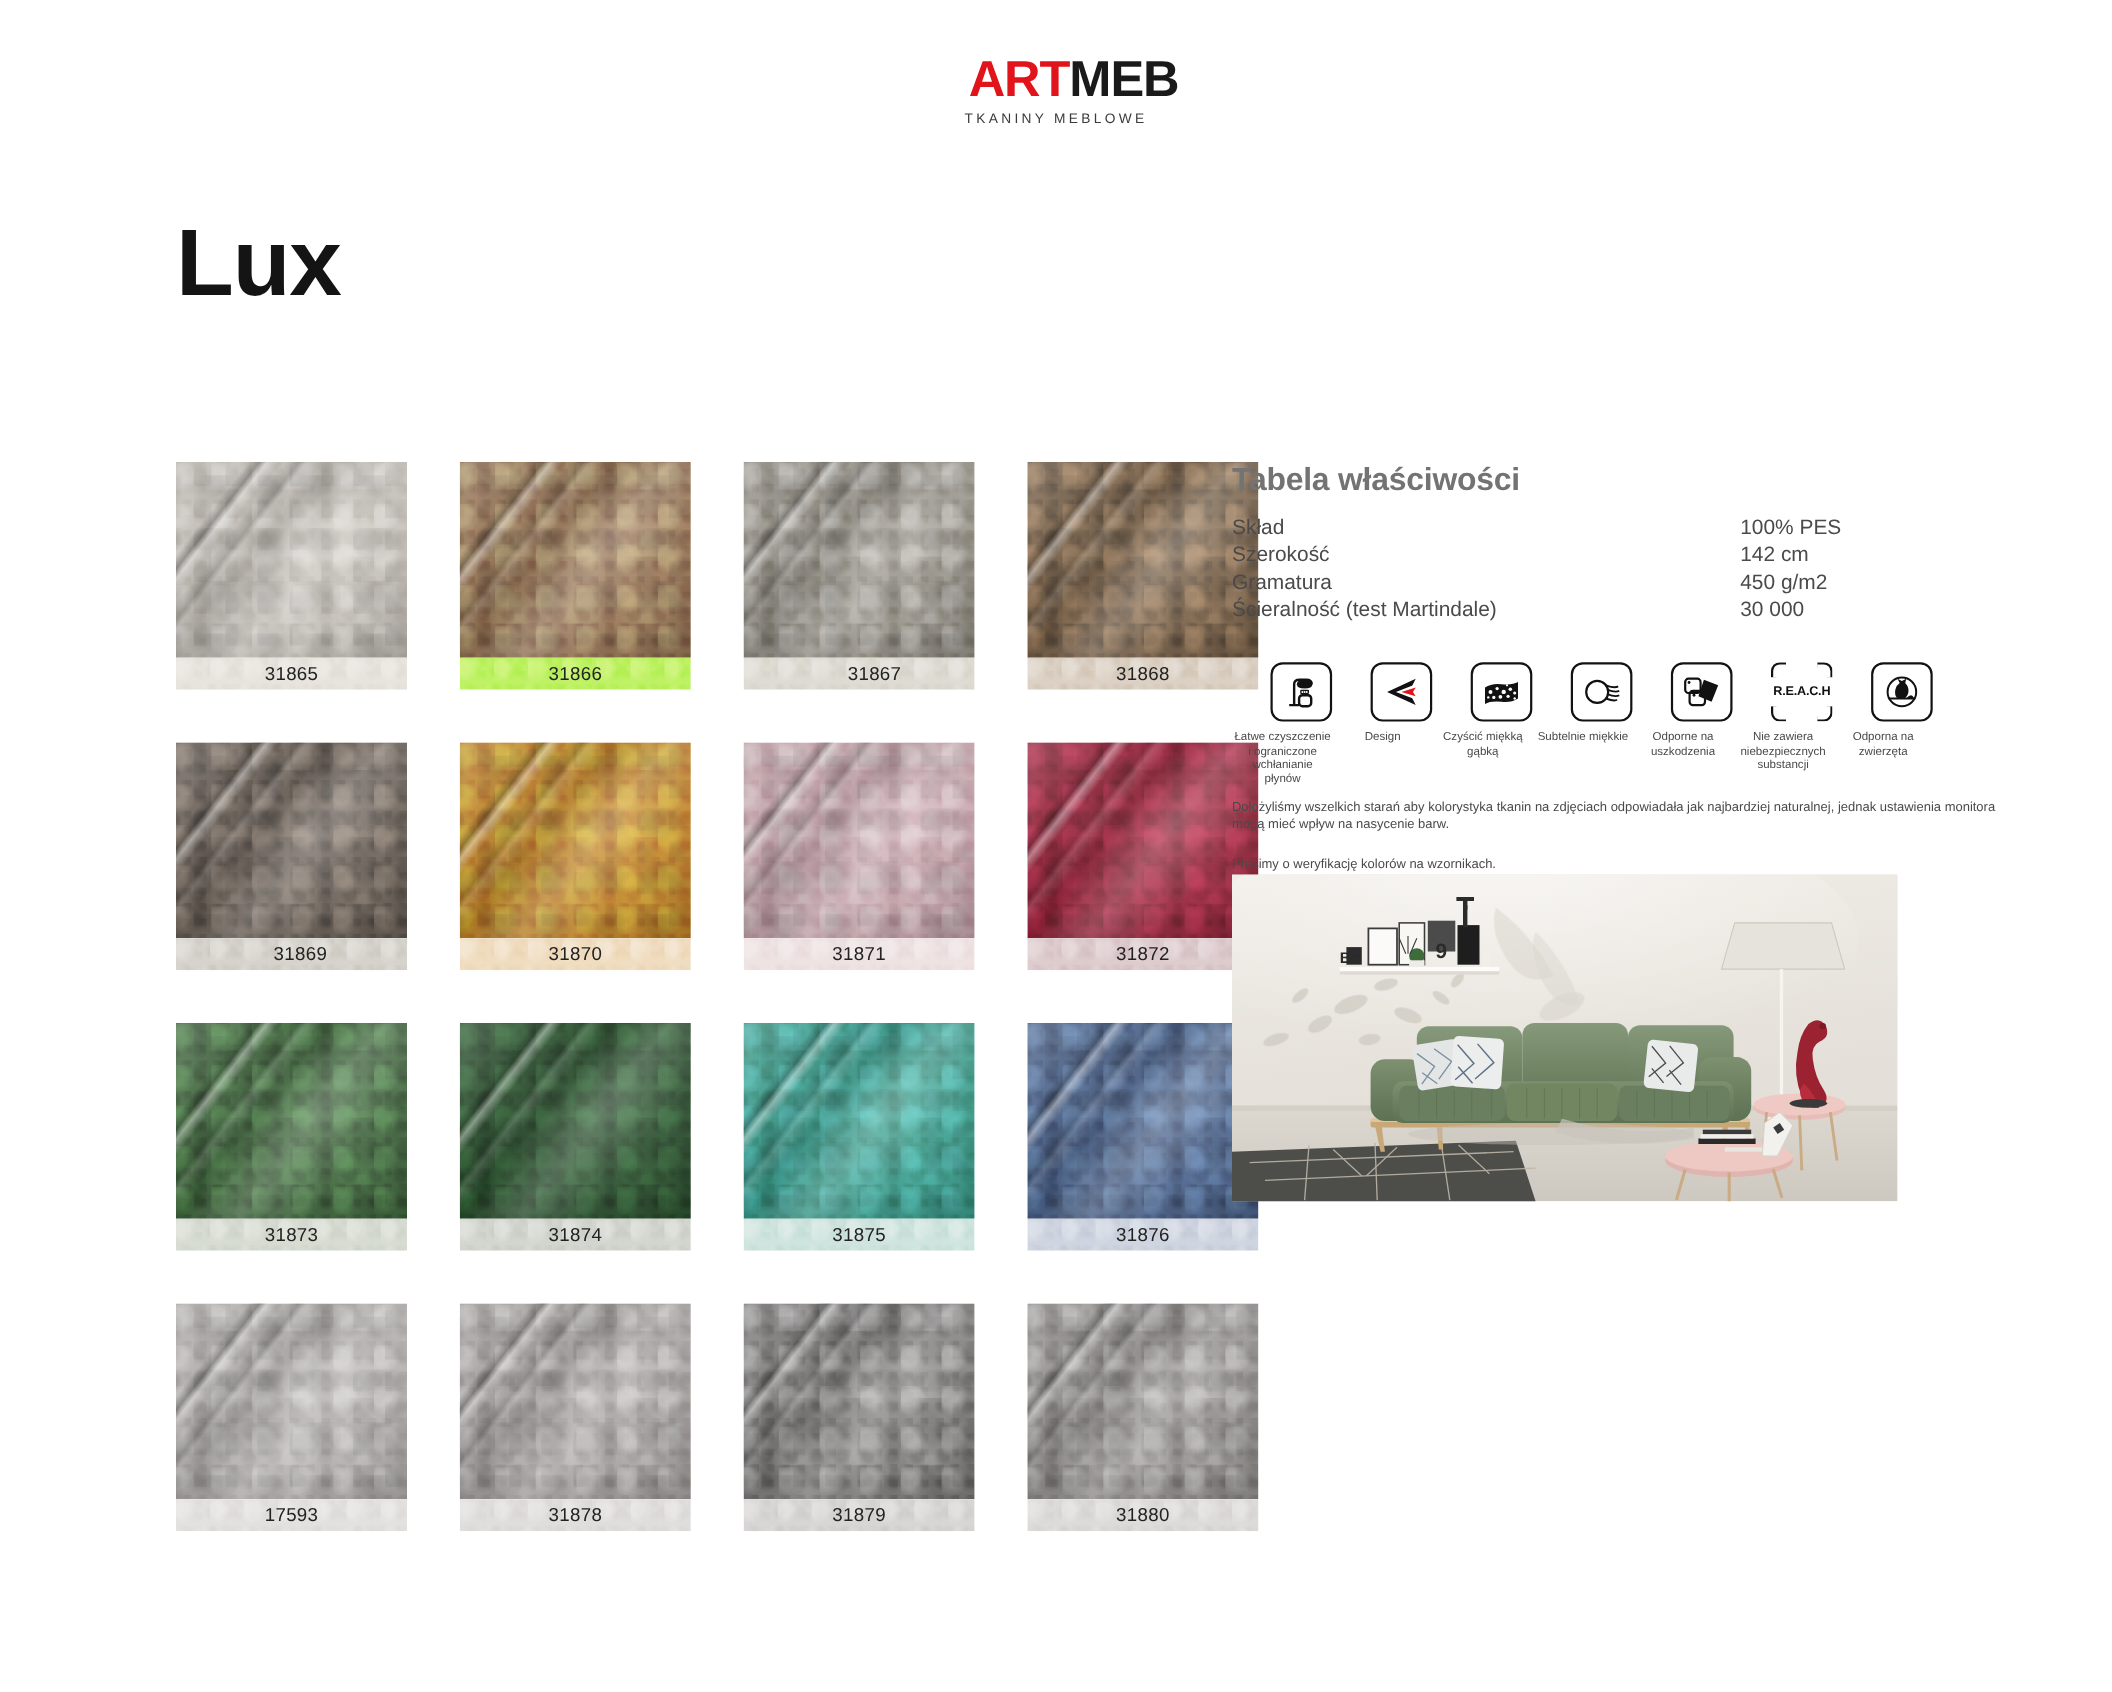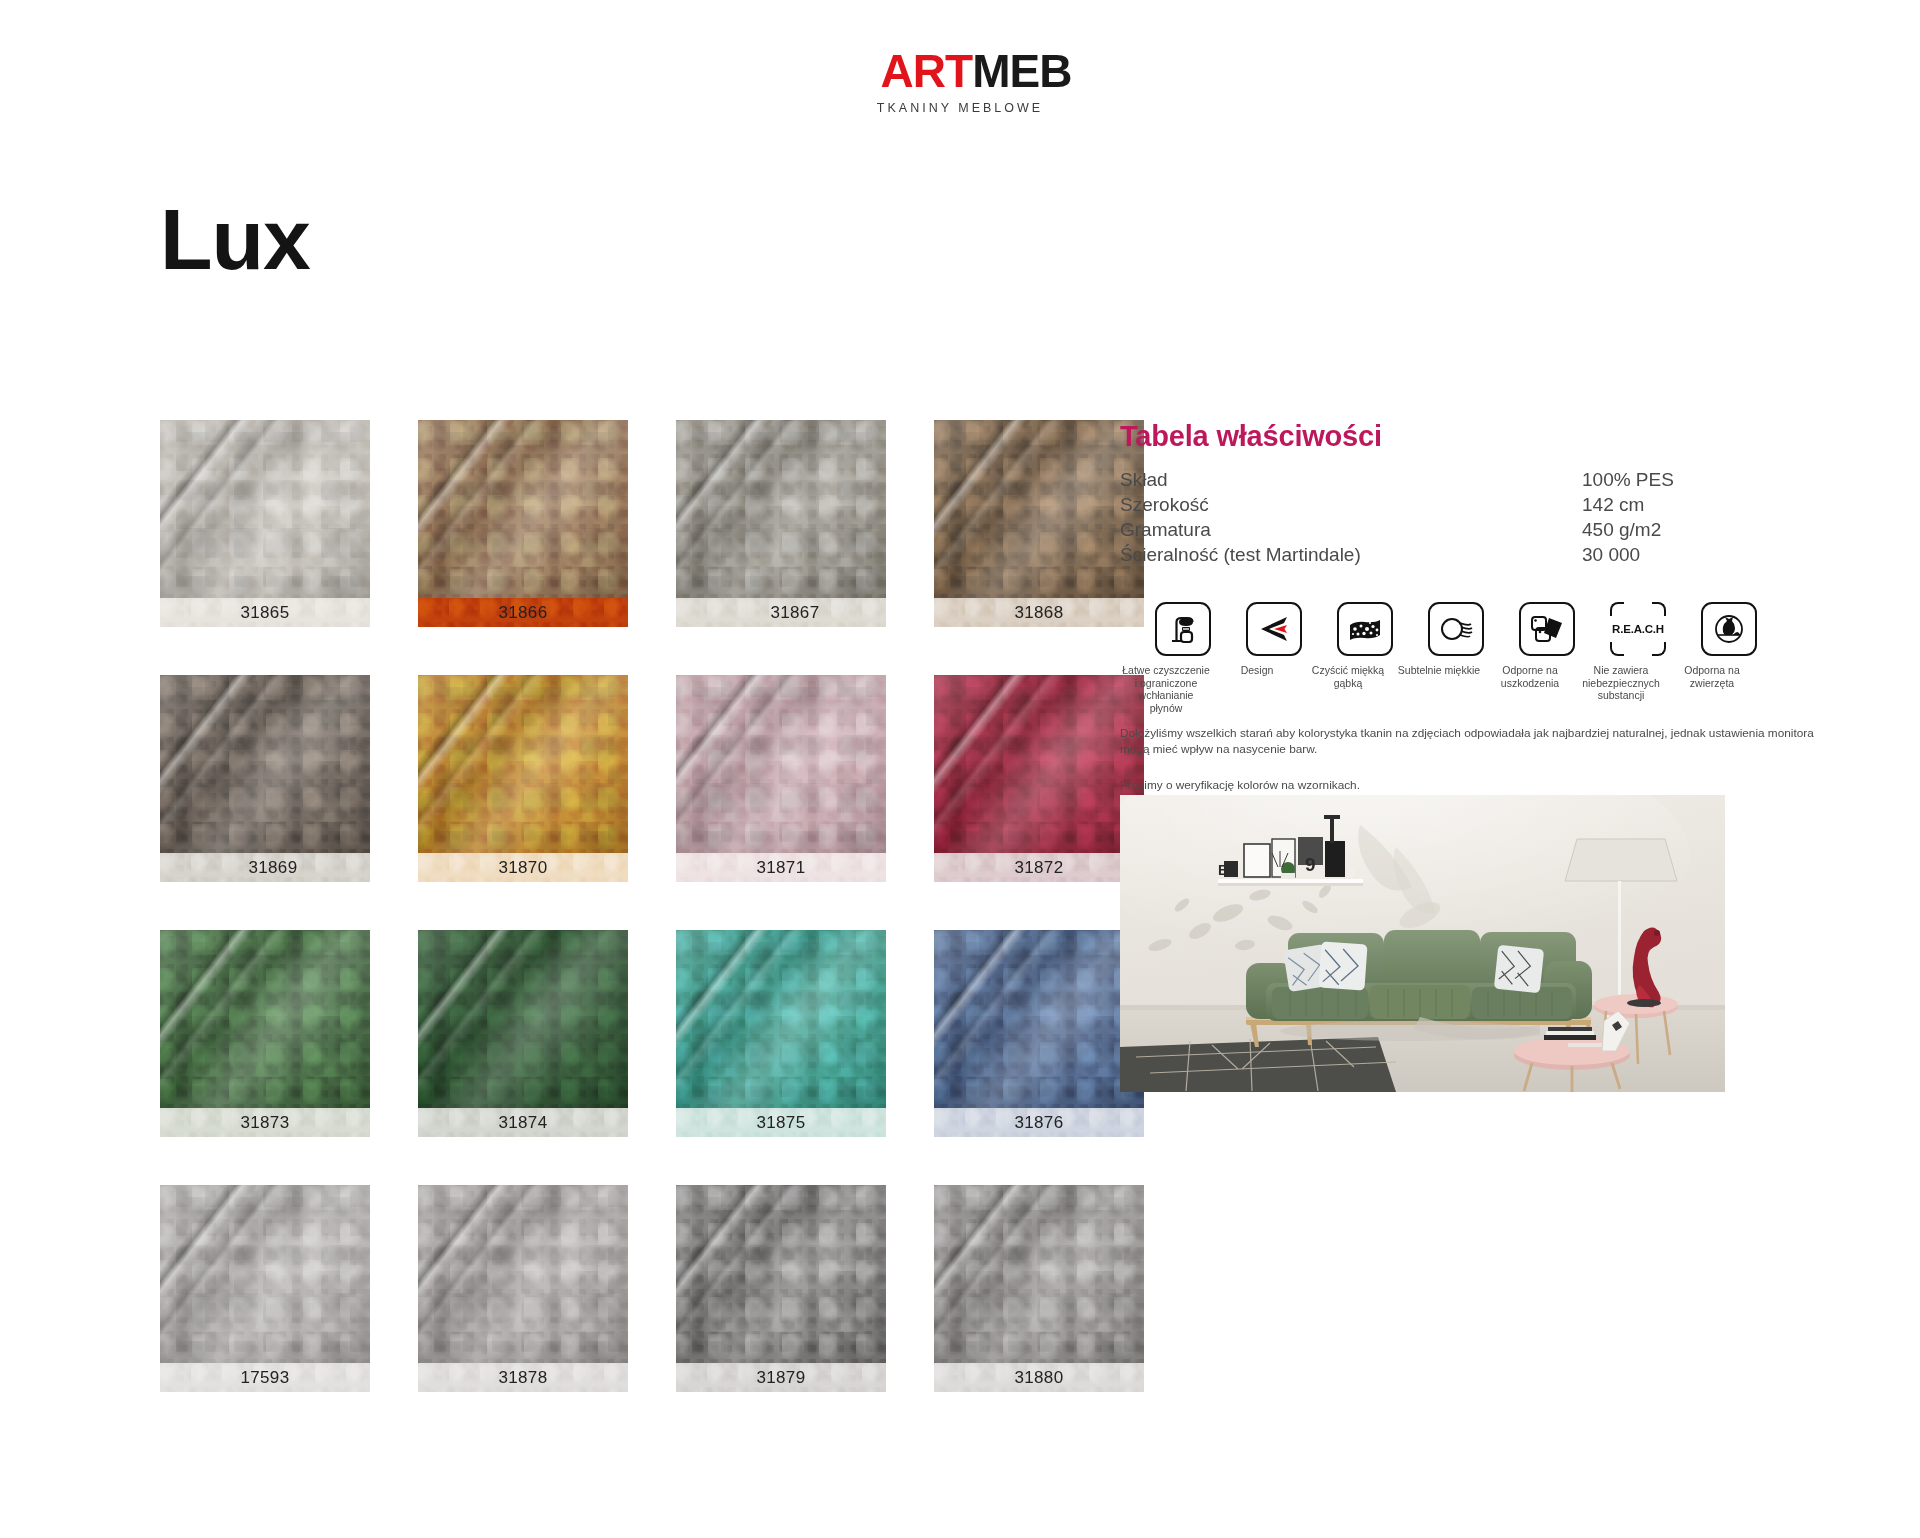--- a/index.html
+++ b/index.html
@@ -82,21 +82,21 @@
   }
   .swatch-label {
     position: absolute; left: 0; bottom: 0; width: 210px; height: 29px;
     display: flex; align-items: center; justify-content: center;
     font-size: 17px; color: #222; letter-spacing: .3px;
   }
   .swatch-label .lblmot { position:absolute; inset:0; opacity:.5; }
 
   
   #specs-col { position: absolute; left: 1120px; top: 420px; width: 700px; }
-  #specs-title { font-size: 29px; font-weight: bold; color: #be185d; letter-spacing: -.2px; }
+  #specs-title { font-size: 29px; font-weight: bold; color: #737373; letter-spacing: -.2px; }
   #specs-table { margin-top: 14px; width: 565px; }
   .spec-row { display: flex; font-size: 19px; color: #4a4a4a; line-height: 25px; }
   .spec-name { width: 462px; }
   .spec-val { flex: 1; }
 
   
   #icon-row {
     position: absolute; left: 1120px; top: 602px;
     display: flex; gap: 0;
   }
@@ -163,21 +163,21 @@
       <div class="swatch">
         <div class="swatch-img">
           <div class="base" style="background: rgb(158, 122, 86);"></div>
           <div class="mottle" style="background-image: radial-gradient(circle at 20% 30%, rgba(255, 255, 255, 0.55) 0px, rgba(255, 255, 255, 0.55) 18%, rgba(255, 255, 255, 0) 40%), radial-gradient(circle at 72% 62%, rgba(0, 0, 0, 0.32) 0px, rgba(0, 0, 0, 0.32) 16%, rgba(0, 0, 0, 0) 42%), radial-gradient(circle at 45% 85%, rgba(255, 255, 255, 0.38) 0px, rgba(255, 255, 255, 0.38) 14%, rgba(255, 255, 255, 0) 38%), radial-gradient(circle at 88% 12%, rgba(0, 0, 0, 0.26) 0px, rgba(0, 0, 0, 0.26) 20%, rgba(0, 0, 0, 0) 46%);"></div>
           <div class="mottle2" style="background-image: radial-gradient(circle at 62% 22%, rgba(0, 0, 0, 0.26) 0px, rgba(0, 0, 0, 0.26) 15%, rgba(0, 0, 0, 0) 44%), radial-gradient(circle at 18% 74%, rgba(0, 0, 0, 0.2) 0px, rgba(0, 0, 0, 0.2) 17%, rgba(0, 0, 0, 0) 45%), radial-gradient(circle at 90% 88%, rgba(255, 255, 255, 0.3) 0px, rgba(255, 255, 255, 0.3) 13%, rgba(255, 255, 255, 0) 40%);"></div>
           <div class="sheen"></div>
           <div class="fold"></div>
           <div class="fold2"></div>
           <div class="vign"></div>
         </div>
-        <div class="swatch-label" style="background: #c2410c;">
+        <div class="swatch-label" style="background: #bef264;">
           <div class="lblmot" style="background-image: radial-gradient(circle at 20% 30%, rgba(255, 255, 255, 0.55) 0px, rgba(255, 255, 255, 0.55) 18%, rgba(255, 255, 255, 0) 40%), radial-gradient(circle at 72% 62%, rgba(0, 0, 0, 0.32) 0px, rgba(0, 0, 0, 0.32) 16%, rgba(0, 0, 0, 0) 42%), radial-gradient(circle at 45% 85%, rgba(255, 255, 255, 0.38) 0px, rgba(255, 255, 255, 0.38) 14%, rgba(255, 255, 255, 0) 38%), radial-gradient(circle at 88% 12%, rgba(0, 0, 0, 0.26) 0px, rgba(0, 0, 0, 0.26) 20%, rgba(0, 0, 0, 0) 46%); background-size: 31px 31px, 19px 19px, 44px 44px, 12px 12px; mix-blend-mode: overlay;"></div>
           <span style="position: relative;">31866</span>
         </div>
       </div>
       <div class="swatch">
         <div class="swatch-img">
           <div class="base" style="background: rgb(158, 153, 143);"></div>
           <div class="mottle" style="background-image: radial-gradient(circle at 20% 30%, rgba(255, 255, 255, 0.55) 0px, rgba(255, 255, 255, 0.55) 18%, rgba(255, 255, 255, 0) 40%), radial-gradient(circle at 72% 62%, rgba(0, 0, 0, 0.32) 0px, rgba(0, 0, 0, 0.32) 16%, rgba(0, 0, 0, 0) 42%), radial-gradient(circle at 45% 85%, rgba(255, 255, 255, 0.38) 0px, rgba(255, 255, 255, 0.38) 14%, rgba(255, 255, 255, 0) 38%), radial-gradient(circle at 88% 12%, rgba(0, 0, 0, 0.26) 0px, rgba(0, 0, 0, 0.26) 20%, rgba(0, 0, 0, 0) 46%);"></div>
           <div class="mottle2" style="background-image: radial-gradient(circle at 62% 22%, rgba(0, 0, 0, 0.26) 0px, rgba(0, 0, 0, 0.26) 15%, rgba(0, 0, 0, 0) 44%), radial-gradient(circle at 18% 74%, rgba(0, 0, 0, 0.2) 0px, rgba(0, 0, 0, 0.2) 17%, rgba(0, 0, 0, 0) 45%), radial-gradient(circle at 90% 88%, rgba(255, 255, 255, 0.3) 0px, rgba(255, 255, 255, 0.3) 13%, rgba(255, 255, 255, 0) 40%);"></div>
           <div class="sheen"></div>

